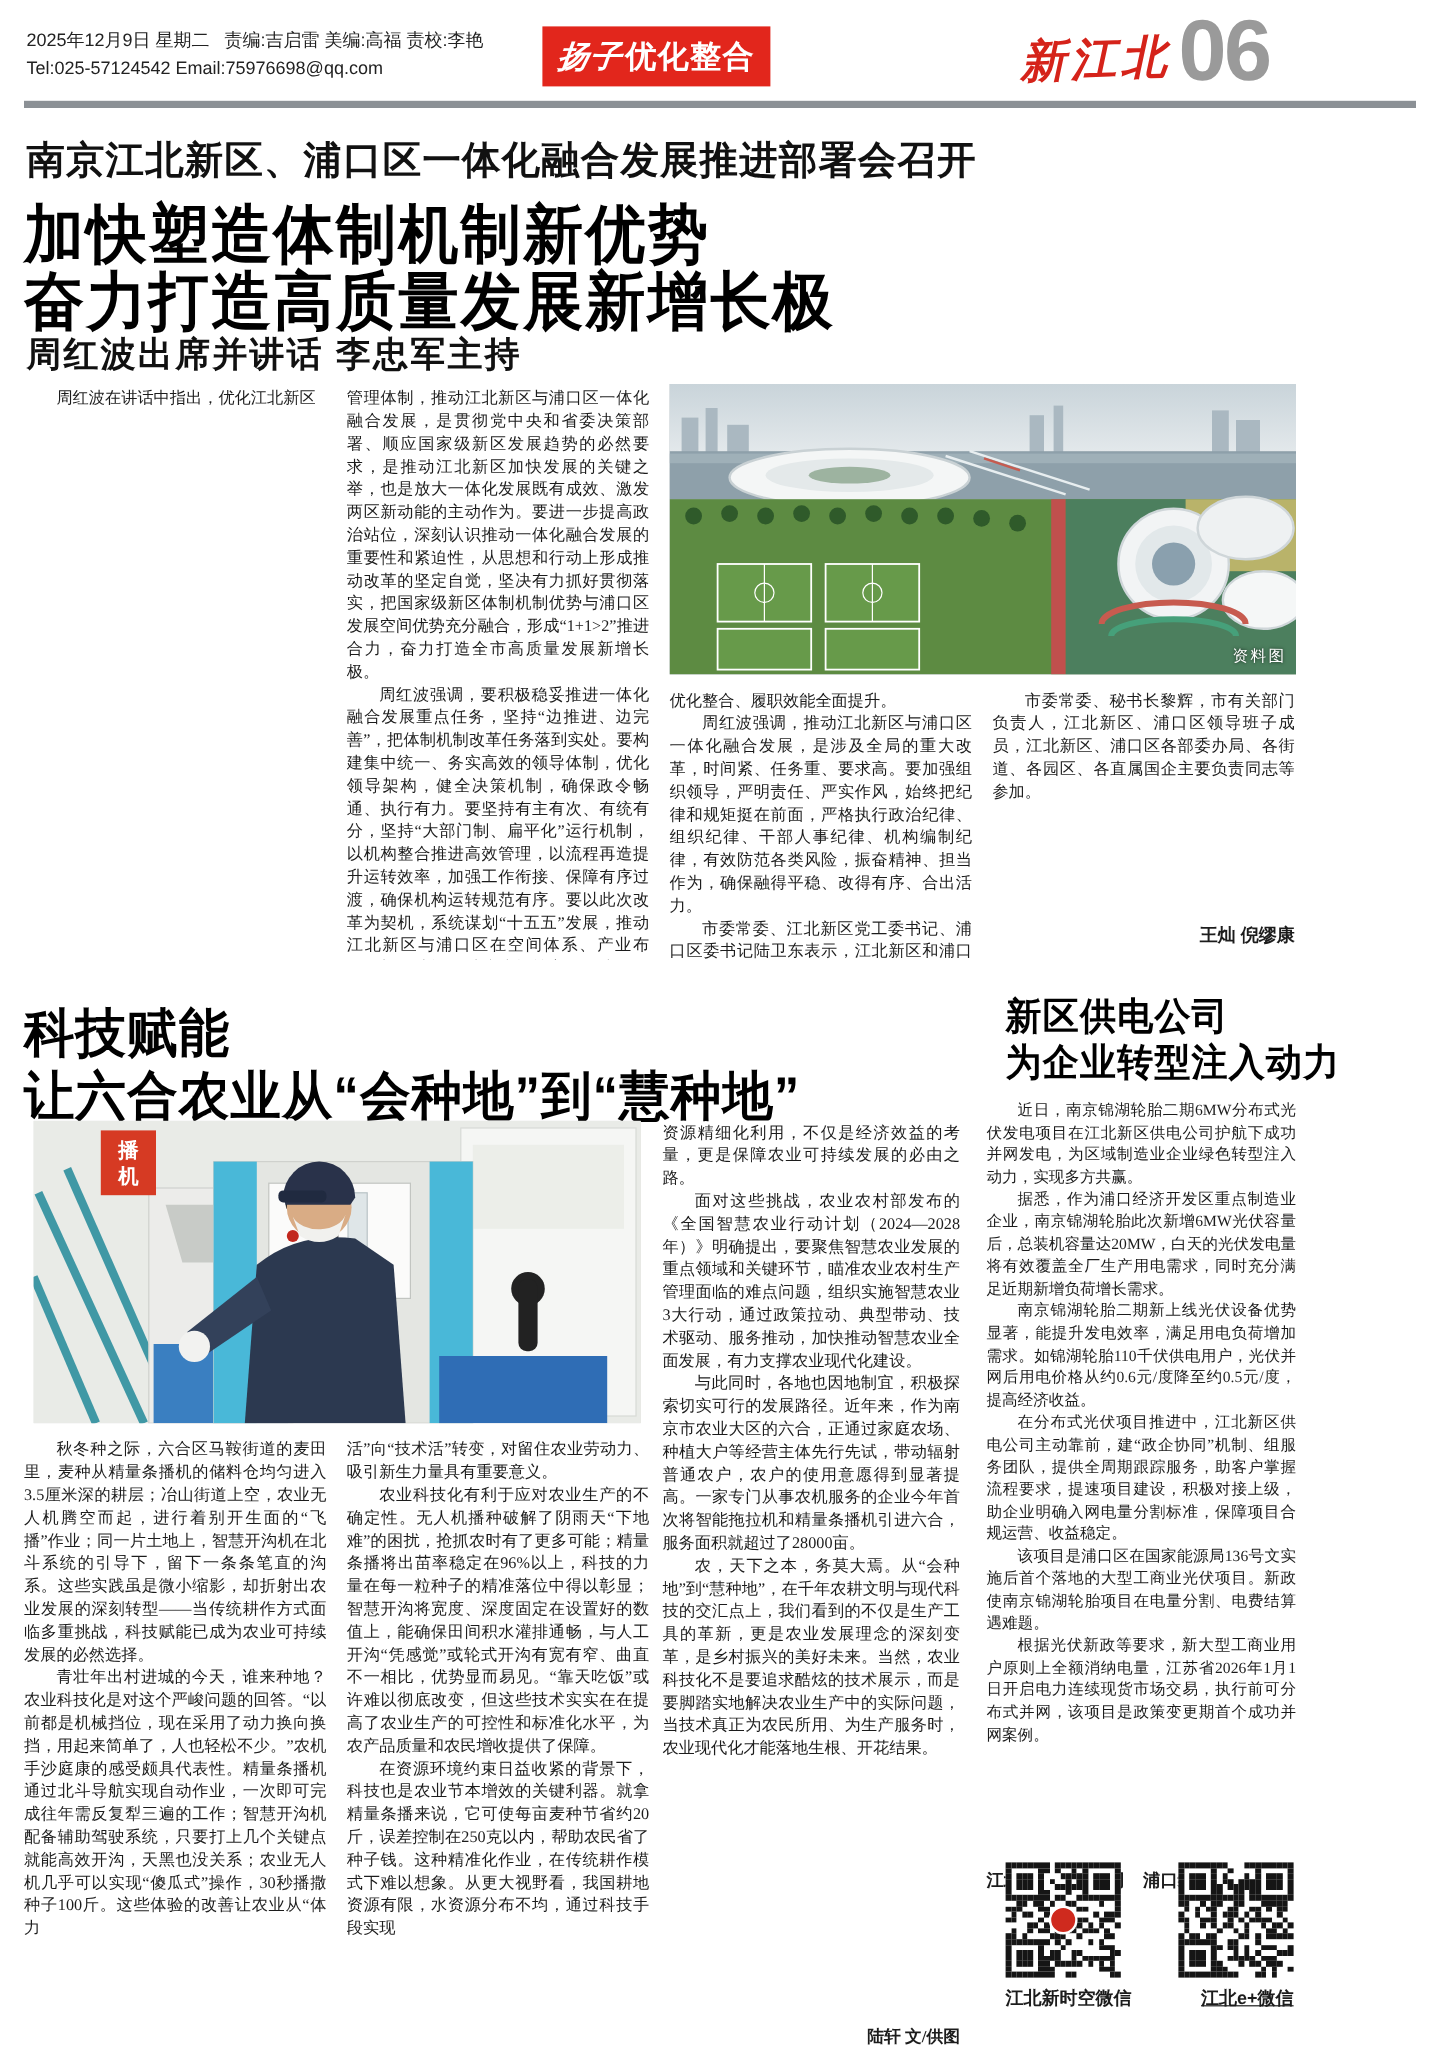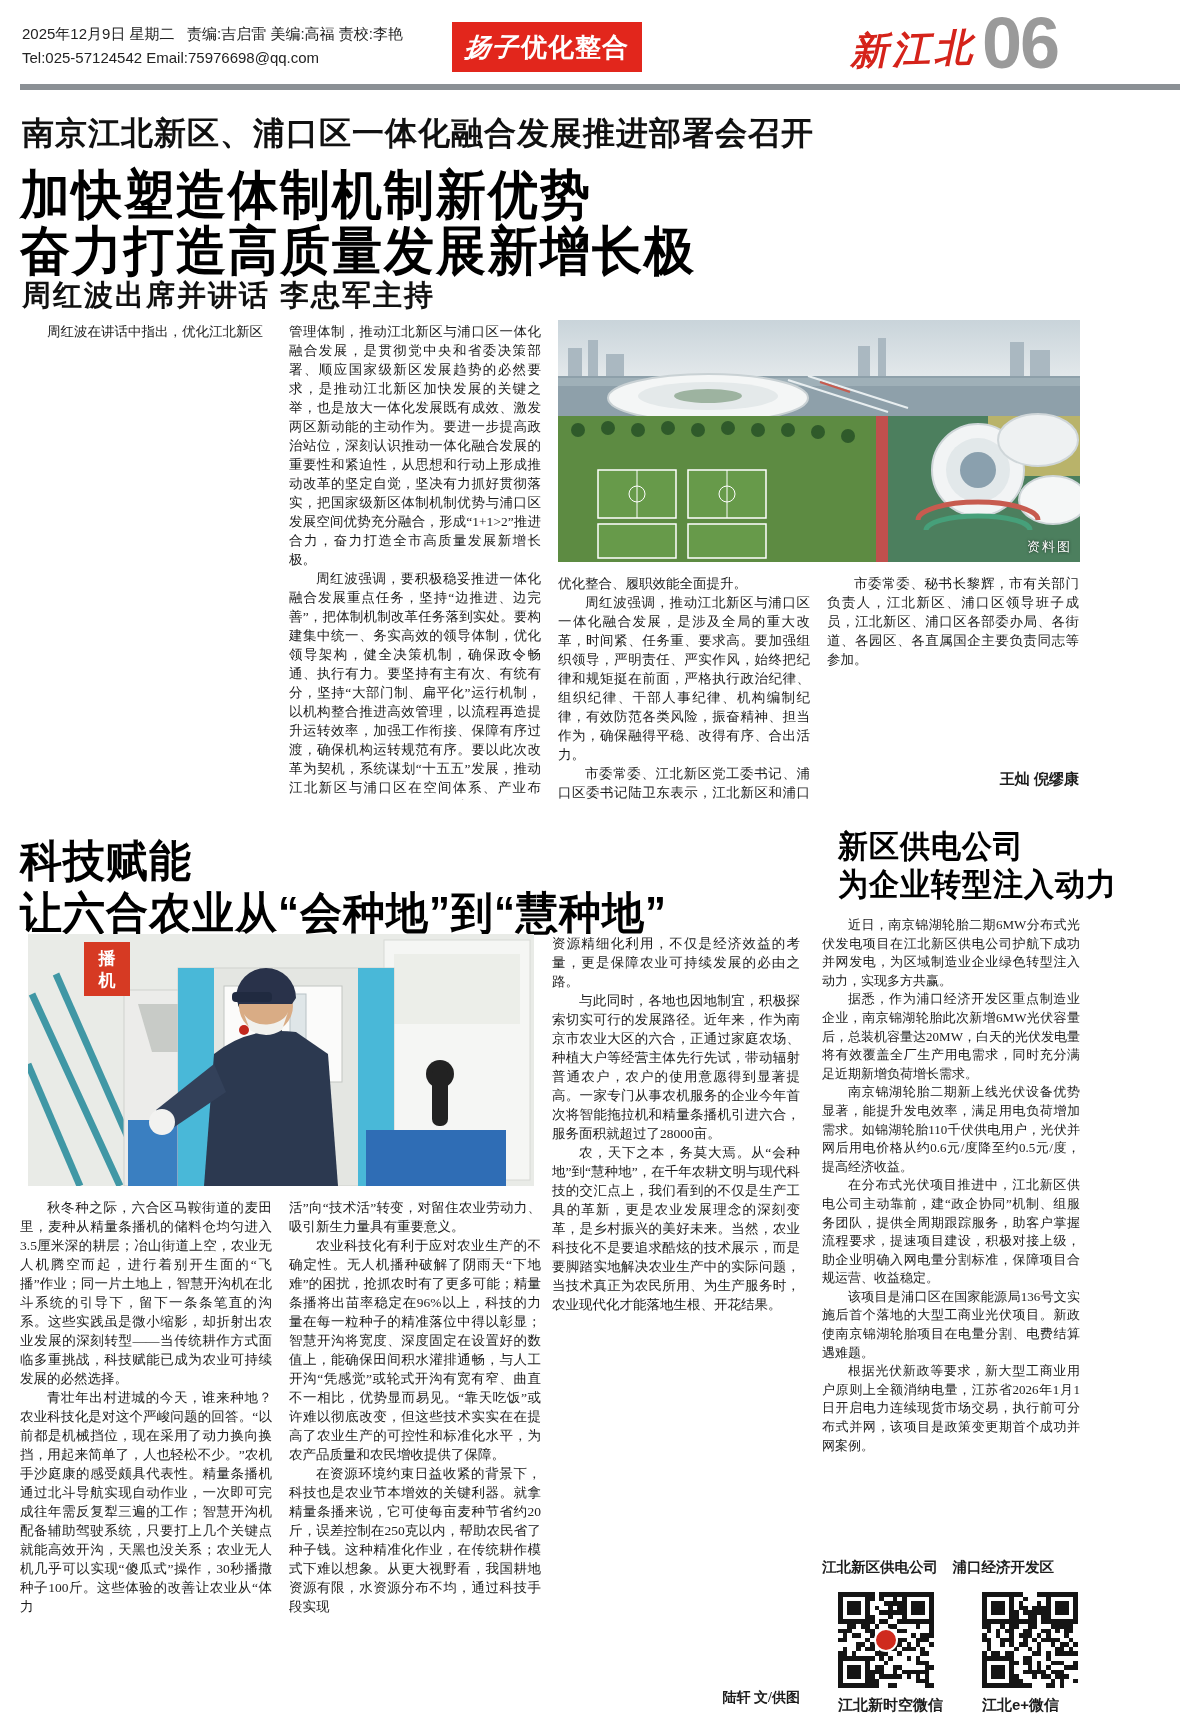--- a/index.html
+++ b/index.html
@@ -49,23 +49,23 @@
   #a2c3{left:552px;top:934px;width:248px;height:774px;}
   #a2-byline{left:552px;top:1689px;width:248px;text-align:right;font-weight:bold;font-size:14px;background:#fff;}
 
   
   .a3-head{left:838px;font-size:30px;font-weight:900;color:#000;letter-spacing:1px;transform:scaleY(1.05);transform-origin:left top;}
   #a3-head1{top:826px;}
   #a3-head2{top:864px;}
   #a3-body{left:822px;top:916px;width:258px;height:640px;}
   #a3-body p{font-size:13px;line-height:18.6px;}
   #a3-credit{left:822px;top:1558px;width:258px;font-weight:bold;font-size:14.5px;font-family:"Liberation Sans",sans-serif;white-space:nowrap;}
-  .qr-wrap{top:1552px;width:96px;text-align:left;margin-top:40px;}
+  .qr-wrap{top:1552px;width:96px;text-align:right;}
   #qr1-wrap{left:838px;}
-  #qr2-wrap{left:982px;}
+  #qr2-wrap{left:982px;text-decoration:underline;}
   .qr{position:relative;width:96px;height:96px;background:#fff;}
   .qr i{position:absolute;width:4.6px;height:4.6px;background:#151515;}
   .qr .qr-badge{position:absolute;left:36px;top:36px;width:24px;height:24px;border-radius:50%;
       background:#cf2a1e;border:2px solid #fff;box-sizing:border-box;}
   .qr-label{margin-top:8px;font-weight:bold;font-size:15px;font-family:"Liberation Sans",sans-serif;white-space:nowrap;}
 </style>
 </head>
 <body>
 
 <div id="page">
@@ -232,20 +232,21 @@
     <p class="ind">秋冬种之际，六合区马鞍街道的麦田里，麦种从精量条播机的储料仓均匀进入3.5厘米深的耕层；冶山街道上空，农业无人机腾空而起，进行着别开生面的“飞播”作业；同一片土地上，智慧开沟机在北斗系统的引导下，留下一条条笔直的沟系。这些实践虽是微小缩影，却折射出农业发展的深刻转型——当传统耕作方式面临多重挑战，科技赋能已成为农业可持续发展的必然选择。</p>
     <p class="ind">青壮年出村进城的今天，谁来种地？农业科技化是对这个严峻问题的回答。“以前都是机械挡位，现在采用了动力换向换挡，用起来简单了，人也轻松不少。”农机手沙庭康的感受颇具代表性。精量条播机通过北斗导航实现自动作业，一次即可完成往年需反复犁三遍的工作；智慧开沟机配备辅助驾驶系统，只要打上几个关键点就能高效开沟，天黑也没关系；农业无人机几乎可以实现“傻瓜式”操作，30秒播撒种子100斤。这些体验的改善让农业从“体力</p>
   </div>
   <div class="bodycol" id="a2c2">
     <p>活”向“技术活”转变，对留住农业劳动力、吸引新生力量具有重要意义。</p>
     <p class="ind">农业科技化有利于应对农业生产的不确定性。无人机播种破解了阴雨天“下地难”的困扰，抢抓农时有了更多可能；精量条播将出苗率稳定在96%以上，科技的力量在每一粒种子的精准落位中得以彰显；智慧开沟将宽度、深度固定在设置好的数值上，能确保田间积水灌排通畅，与人工开沟“凭感觉”或轮式开沟有宽有窄、曲直不一相比，优势显而易见。“靠天吃饭”或许难以彻底改变，但这些技术实实在在提高了农业生产的可控性和标准化水平，为农产品质量和农民增收提供了保障。</p>
     <p class="ind">在资源环境约束日益收紧的背景下，科技也是农业节本增效的关键利器。就拿精量条播来说，它可使每亩麦种节省约20斤，误差控制在250克以内，帮助农民省了种子钱。这种精准化作业，在传统耕作模式下难以想象。从更大视野看，我国耕地资源有限，水资源分布不均，通过科技手段实现</p>
   </div>
   <div class="bodycol" id="a2c3">
     <p>资源精细化利用，不仅是经济效益的考量，更是保障农业可持续发展的必由之路。</p>
+    <p class="ind">面对这些挑战，农业农村部发布的《全国智慧农业行动计划（2024—2028年）》明确提出，要聚焦智慧农业发展的重点领域和关键环节，瞄准农业农村生产管理面临的难点问题，组织实施智慧农业3大行动，通过政策拉动、典型带动、技术驱动、服务推动，加快推动智慧农业全面发展，有力支撑农业现代化建设。</p>
     <p class="ind">与此同时，各地也因地制宜，积极探索切实可行的发展路径。近年来，作为南京市农业大区的六合，正通过家庭农场、种植大户等经营主体先行先试，带动辐射普通农户，农户的使用意愿得到显著提高。一家专门从事农机服务的企业今年首次将智能拖拉机和精量条播机引进六合，服务面积就超过了28000亩。</p>
     <p class="ind">农，天下之本，务莫大焉。从“会种地”到“慧种地”，在千年农耕文明与现代科技的交汇点上，我们看到的不仅是生产工具的革新，更是农业发展理念的深刻变革，是乡村振兴的美好未来。当然，农业科技化不是要追求酷炫的技术展示，而是要脚踏实地解决农业生产中的实际问题，当技术真正为农民所用、为生产服务时，农业现代化才能落地生根、开花结果。</p>
   </div>
   <div class="abs" id="a2-byline">陆轩 文/供图</div>
 
   <div class="abs sans a3-head" id="a3-head1">新区供电公司</div>
   <div class="abs sans a3-head" id="a3-head2">为企业转型注入动力</div>
 
   <div class="bodycol" id="a3-body">
     <p class="ind">近日，南京锦湖轮胎二期6MW分布式光伏发电项目在江北新区供电公司护航下成功并网发电，为区域制造业企业绿色转型注入动力，实现多方共赢。</p>

